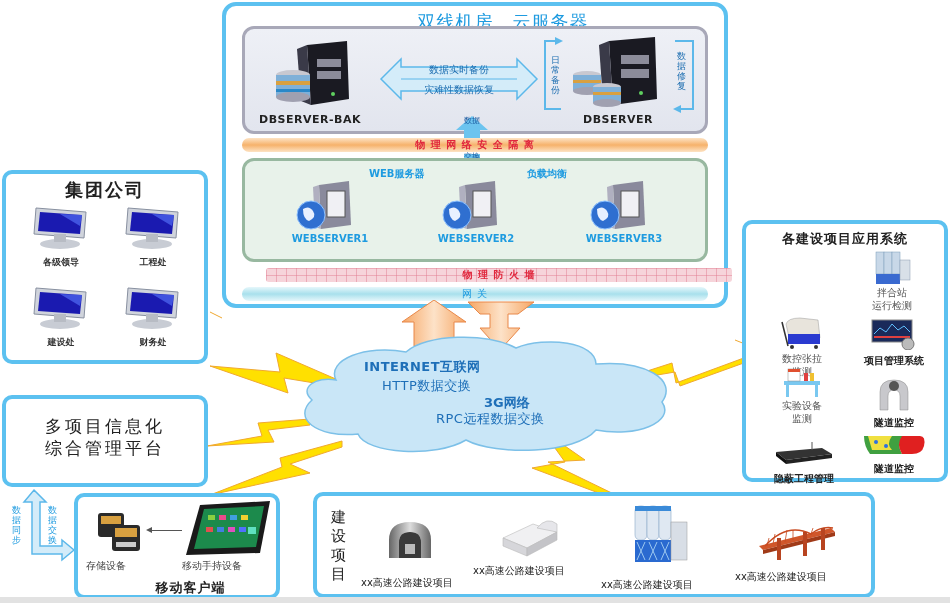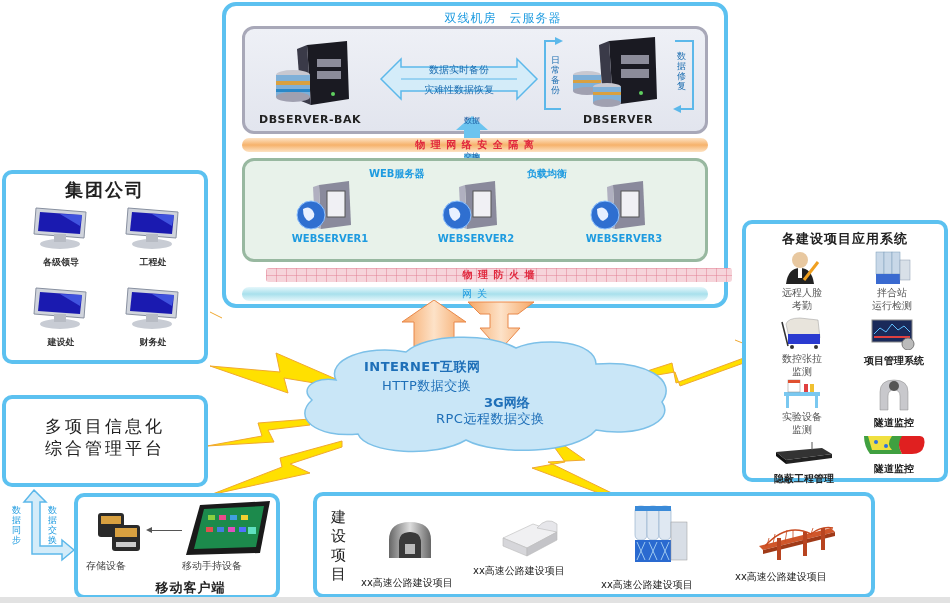--- a/index.html
+++ b/index.html
@@ -25,21 +25,21 @@
 
   <polygon points="542,430 585,460 548,462 620,497 612,498 532,468 565,462" fill="#ffe000" stroke="#f0a830" stroke-width="1"></polygon>
 
   <polygon points="610,383 672,363 676,383 760,352 752,360 680,386 675,372" fill="#ffe000" stroke="#f0a830" stroke-width="1"></polygon>
 
   <line x1="210" y1="312" x2="222" y2="318" stroke="#f0a830" stroke-width="1"></line>
   <line x1="735" y1="340" x2="760" y2="350" stroke="#f0a830" stroke-width="1"></line>
 </svg>
 
 <div class="box" style="left:222px;top:2px;width:506px;height:306px;border-radius:14px;">
-  <div class="abs center-text" style="left:0;top:4px;width:538px;font-size:12px;color:#1e9be0;letter-spacing:1px;padding-left:16px;">双线机房　云服务器</div>
+  <div class="abs center-text" style="left:0;top:4px;width:538px;font-size:18px;color:#1e9be0;letter-spacing:1px;padding-left:16px;">双线机房　云服务器</div>
 
   <div class="abs" style="left:16px;top:20px;width:466px;height:108px;border:3px solid #a8a8b8;border-radius:12px;background:linear-gradient(#eef0f6,#e2e5ee);">
 
     <svg class="abs" style="left:22px;top:10px;width:90px;height:70px;" viewBox="0 0 90 70">
       <polygon points="40,6 80,2 82,60 44,66" fill="#1a1a22"></polygon>
       <polygon points="30,10 40,6 44,66 34,62" fill="#3a3a48"></polygon>
       <rect x="50" y="20" width="24" height="8" fill="#8c8c9a"></rect>
       <rect x="50" y="32" width="24" height="8" fill="#8c8c9a"></rect>
       <circle cx="66" cy="55" r="2" fill="#5fd05f"></circle>
       <ellipse cx="26" cy="36" rx="17" ry="5" fill="#c8c8d0"></ellipse>
@@ -242,30 +242,20 @@
     <rect x="62" y="26" width="8" height="7" fill="#60e0c0"></rect>
   </svg>
   <div class="abs" style="left:8px;top:62px;font-size:10px;color:#444;">存储设备</div>
   <div class="abs" style="left:104px;top:62px;font-size:10px;color:#444;">移动手持设备</div>
   <div class="abs center-text cn-bold" style="left:0;top:82px;width:198px;font-size:13px;color:#222;letter-spacing:1px;padding-left:27px;">移动客户端</div>
 </div>
 
 <div class="box" style="left:742px;top:220px;width:206px;height:262px;">
   <div class="abs center-text cn-bold" style="left:0;top:6px;width:198px;font-size:13px;color:#222;letter-spacing:1px;">各建设项目应用系统</div>
 
-  <div class="abs" style="left:16px;top:26px;width:80px;height:64px;">
-    <svg class="abs" style="left:22px;top:0;width:36px;height:34px;" viewBox="0 0 36 34">
-      <circle cx="16" cy="10" r="8" fill="#e8c8a0"></circle>
-      <path d="M2,34 Q4,18 16,18 Q28,18 30,34Z" fill="#222"></path>
-      <rect x="14" y="18" width="4" height="10" fill="#fff"></rect>
-      <line x1="20" y1="30" x2="34" y2="12" stroke="#f0a020" stroke-width="3"></line>
-    </svg>
-    <div class="abs center-text" style="left:0;top:36px;width:80px;font-size:10px;color:#555;">远程人脸</div>
-    <div class="abs center-text" style="left:0;top:49px;width:80px;font-size:10px;color:#555;">考勤</div>
-  </div>
 
   <div class="abs" style="left:106px;top:26px;width:80px;height:64px;">
     <svg class="abs" style="left:20px;top:0;width:40px;height:34px;" viewBox="0 0 40 34">
       <rect x="4" y="2" width="8" height="22" fill="#c8d8e8" stroke="#7a9ab8" stroke-width=".5"></rect>
       <rect x="12" y="2" width="8" height="22" fill="#c8d8e8" stroke="#7a9ab8" stroke-width=".5"></rect>
       <rect x="20" y="2" width="8" height="22" fill="#c8d8e8" stroke="#7a9ab8" stroke-width=".5"></rect>
       <rect x="4" y="24" width="24" height="10" fill="#3a6ad0"></rect>
       <rect x="28" y="10" width="10" height="20" fill="#d8e0e8" stroke="#8a9ab0" stroke-width=".5"></rect>
     </svg>
     <div class="abs center-text" style="left:0;top:36px;width:80px;font-size:10px;color:#555;">拌合站</div>
@@ -287,21 +277,21 @@
   <div class="abs" style="left:106px;top:90px;width:84px;height:64px;">
     <svg class="abs" style="left:18px;top:4px;width:48px;height:32px;" viewBox="0 0 48 32">
       <rect x="2" y="2" width="40" height="22" fill="#1a2a5a" stroke="#888" stroke-width="1"></rect>
       <polyline points="4,16 10,10 16,14 22,6 28,12 34,8 40,14" fill="none" stroke="#60c0ff" stroke-width="1"></polyline>
       <rect x="4" y="18" width="36" height="2" fill="#e04040"></rect>
       <circle cx="38" cy="26" r="6" fill="#bbb" stroke="#777"></circle>
     </svg>
     <div class="abs center-text cn-bold" style="left:0;top:40px;width:84px;font-size:10px;color:#222;">项目管理系统</div>
   </div>
 
-  <div class="abs" style="left:16px;top:152px;width:80px;height:64px;">
+  <div class="abs" style="left:16px;top:141px;width:80px;height:64px;">
     <svg class="abs" style="left:20px;top:2px;width:40px;height:30px;" viewBox="0 0 40 30">
       <rect x="2" y="14" width="36" height="4" fill="#7ac8f0"></rect>
       <rect x="4" y="18" width="3" height="12" fill="#7ac8f0"></rect>
       <rect x="33" y="18" width="3" height="12" fill="#7ac8f0"></rect>
       <rect x="6" y="2" width="12" height="12" fill="#fff" stroke="#888" stroke-width=".5"></rect>
       <rect x="6" y="2" width="12" height="3" fill="#e05030"></rect>
       <rect x="22" y="6" width="4" height="8" fill="#e04040"></rect>
       <rect x="28" y="6" width="4" height="8" fill="#f0c030"></rect>
     </svg>
     <div class="abs center-text" style="left:0;top:34px;width:80px;font-size:10px;color:#555;">实验设备</div>

